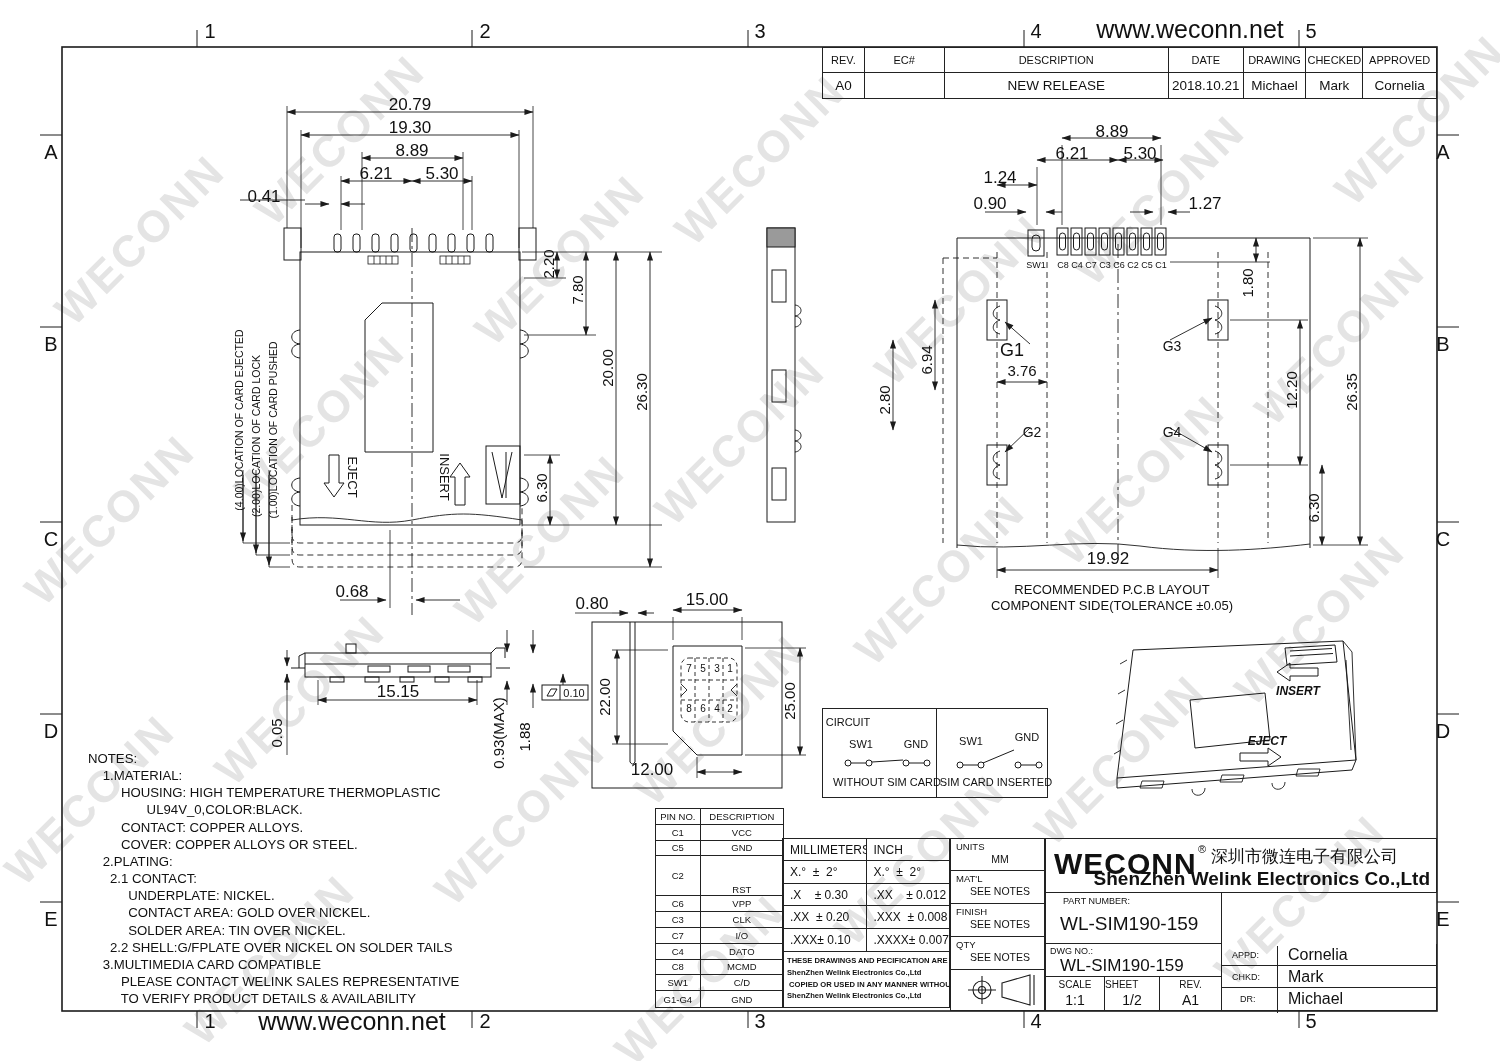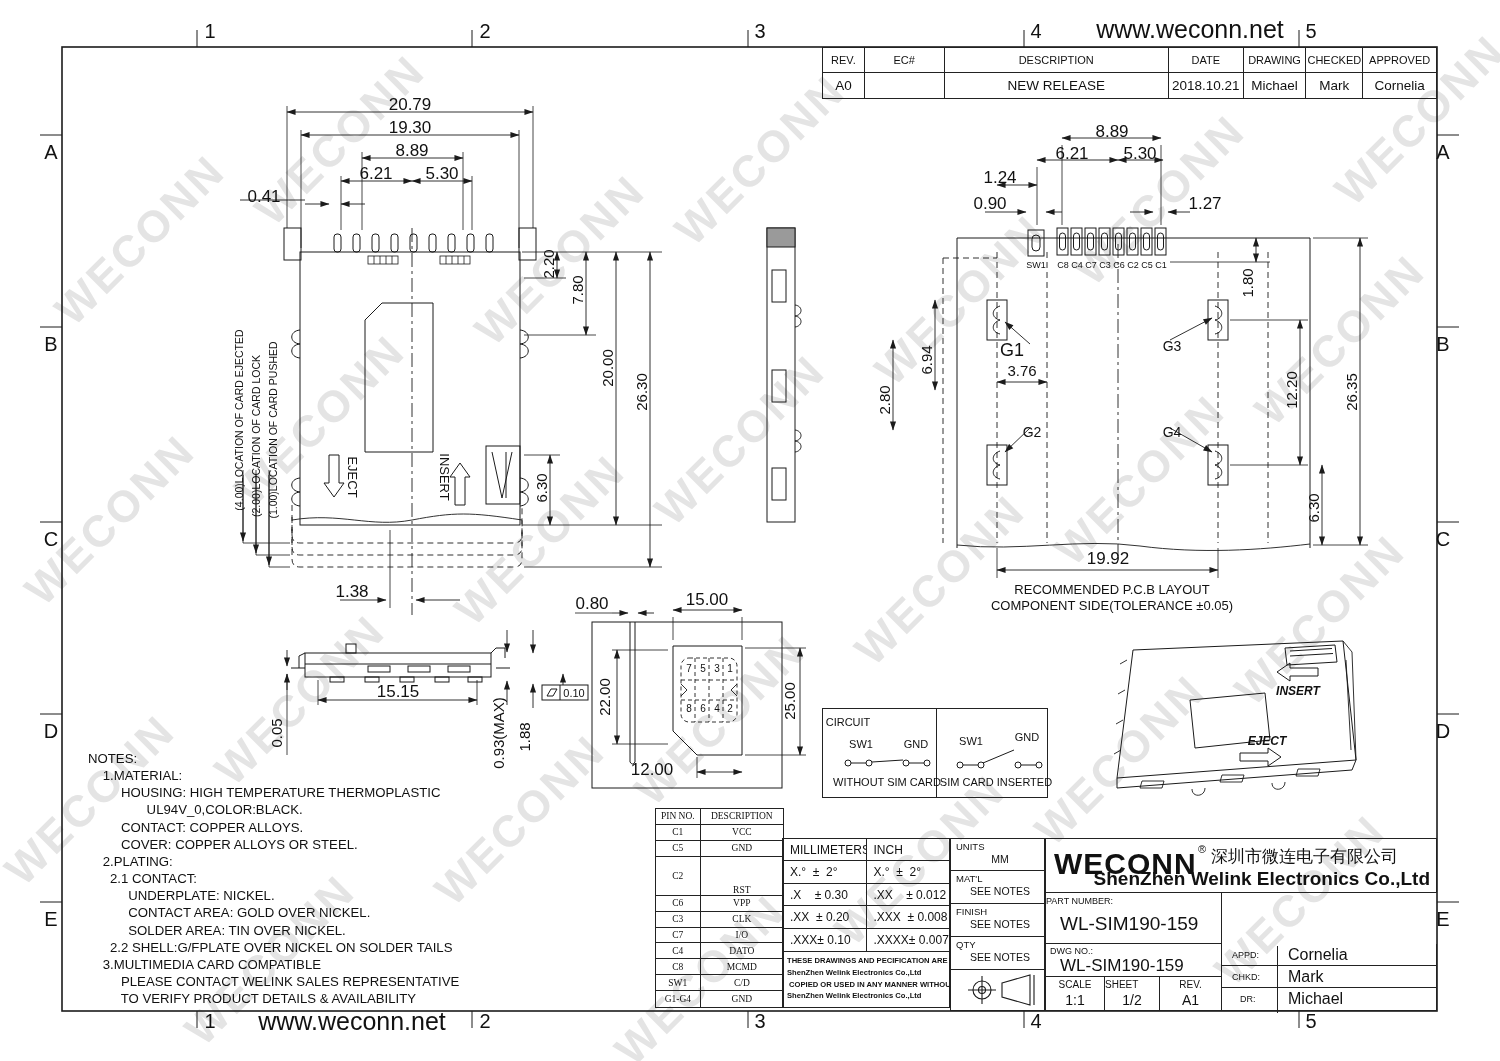--- a/index.html
+++ b/index.html
@@ -15,21 +15,21 @@
   .ann.it{font-style:italic;font-weight:bold;}
   
   .dtable{display:flex;flex-direction:column;border:1.5px solid #222;background:transparent;}
   .dtable .tr{display:flex;flex:1;}
   .dtable .th,.dtable .td{box-sizing:border-box;display:flex;align-items:center;justify-content:center;
       border-right:1px solid #222;border-bottom:1px solid #222;overflow:hidden;white-space:pre;padding:0 2px;}
   .dtable .tr div:last-child{border-right:none;}
   .dtable .tr:last-child div{border-bottom:none;}
   #rev-table .th{font-size:11px;}
   #rev-table .td{font-size:13.5px;}
-  #pin-table .th,#pin-table .td{font-size:9.5px;font-family:Liberation Serif, serif;}
+  #pin-table .th,#pin-table .td{font-size:9.5px;}
   #tol-table .th,#tol-table .td{font-size:12px;justify-content:flex-start;padding-left:7px;}
   
   #rohs{left:62px;top:47px;width:143px;height:69px;border:1.5px solid #222;
         display:flex;align-items:center;justify-content:center;font-size:42px;color:#111;}
   
   #notes{left:88px;top:750px;width:520px;font-size:13.2px;line-height:1.3;white-space:pre;color:#111;}
   
   #disclaimer{left:782px;top:952px;width:168px;height:56px;border:1.5px solid #222;border-top:none;
       font-size:7.6px;font-weight:bold;line-height:1.55;white-space:pre;padding:3px 2px 0 4px;overflow:hidden;}
   
@@ -461,21 +461,21 @@
     <div class="divider"></div>
   </div>
 
   <div class="blk tb" style="left:1045px;top:838px;width:392px;height:55px;">
     <span class="tval" style="left:8px;top:8px;font-size:30px;font-weight:bold;letter-spacing:1px;">WECONN</span>
     <span class="tval" style="left:152px;top:4px;font-size:11px;">®</span>
     <span class="tval" style="left:165px;top:6px;font-size:17px;">深圳市微连电子有限公司</span>
     <span class="tval" style="right:6px;top:29px;font-size:19px;font-weight:bold;">ShenZhen Welink Electronics Co.,Ltd</span>
   </div>
   <div class="blk tb" style="left:1045px;top:893px;width:177px;height:51px;border-top:none;">
-    <span class="tlab" style="left:0;top:3px;">PART NUMBER:</span>
+    <span class="tlab" style="left:17px;top:3px;">PART NUMBER:</span>
     <span class="tval" style="left:14px;top:20px;font-size:19px;">WL-SIM190-159</span>
   </div>
   <div class="blk tb" style="left:1045px;top:944px;width:177px;height:33px;border-top:none;">
     <span class="tlab" style="left:4px;top:2px;">DWG NO.:</span>
     <span class="tval" style="left:14px;top:12px;font-size:17px;">WL-SIM190-159</span>
   </div>
   <div class="blk tb" style="left:1045px;top:977px;width:60px;height:34px;border-top:none;">
     <span class="tlab" style="left:0;right:0;top:2px;text-align:center;font-size:10px;">SCALE</span>
     <span class="tval" style="left:0;right:0;top:15px;text-align:center;font-size:14px;">1:1</span>
   </div>
@@ -505,21 +505,21 @@
       <span class="ann" style="left: 410px; top: 127px; font-size: 17px; transform: translate(-50%, -50%);">19.30</span>
       <span class="ann" style="left: 412px; top: 150px; font-size: 17px; transform: translate(-50%, -50%);">8.89</span>
       <span class="ann" style="left: 376px; top: 173px; font-size: 17px; transform: translate(-50%, -50%);">6.21</span>
       <span class="ann" style="left: 442px; top: 173px; font-size: 17px; transform: translate(-50%, -50%);">5.30</span>
       <span class="ann" style="left: 264px; top: 196px; font-size: 17px; transform: translate(-50%, -50%);">0.41</span>
       <span class="ann" style="left: 548px; top: 264px; font-size: 15px; transform: translate(-50%, -50%) rotate(-90deg);">2.20</span>
       <span class="ann" style="left: 577px; top: 290px; font-size: 15px; transform: translate(-50%, -50%) rotate(-90deg);">7.80</span>
       <span class="ann" style="left: 607px; top: 368px; font-size: 15px; transform: translate(-50%, -50%) rotate(-90deg);">20.00</span>
       <span class="ann" style="left: 641px; top: 392px; font-size: 15px; transform: translate(-50%, -50%) rotate(-90deg);">26.30</span>
       <span class="ann" style="left: 541px; top: 488px; font-size: 15px; transform: translate(-50%, -50%) rotate(-90deg);">6.30</span>
-      <span class="ann" style="left: 352px; top: 591px; font-size: 17px; transform: translate(-50%, -50%);">1.38</span>
+      <span class="ann" style="left: 352px; top: 591px; font-size: 17px; transform: translate(-50%, -50%);">0.68</span>
       <span class="ann" style="left: 239px; top: 420px; font-size: 10.5px; transform: translate(-50%, -50%) rotate(-90deg);">(4.00)LOCATION OF CARD EJECTED</span>
       <span class="ann" style="left: 256px; top: 436px; font-size: 10.5px; transform: translate(-50%, -50%) rotate(-90deg);">(2.00)LOCATION OF CARD LOCK</span>
       <span class="ann" style="left: 273px; top: 430px; font-size: 10.5px; transform: translate(-50%, -50%) rotate(-90deg);">(1.00)LOCATION OF CARD PUSHED</span>
       <span class="ann" style="left: 352px; top: 477px; font-size: 13px; transform: translate(-50%, -50%) rotate(90deg);">EJECT</span>
       <span class="ann" style="left: 444px; top: 477px; font-size: 13px; transform: translate(-50%, -50%) rotate(90deg);">INSERT</span>
       <span class="ann" style="left: 1112px; top: 131px; font-size: 17px; transform: translate(-50%, -50%);">8.89</span>
       <span class="ann" style="left: 1072px; top: 153px; font-size: 17px; transform: translate(-50%, -50%);">6.21</span>
       <span class="ann" style="left: 1140px; top: 153px; font-size: 17px; transform: translate(-50%, -50%);">5.30</span>
       <span class="ann" style="left: 1000px; top: 177px; font-size: 17px; transform: translate(-50%, -50%);">1.24</span>
       <span class="ann" style="left: 990px; top: 203px; font-size: 17px; transform: translate(-50%, -50%);">0.90</span>

